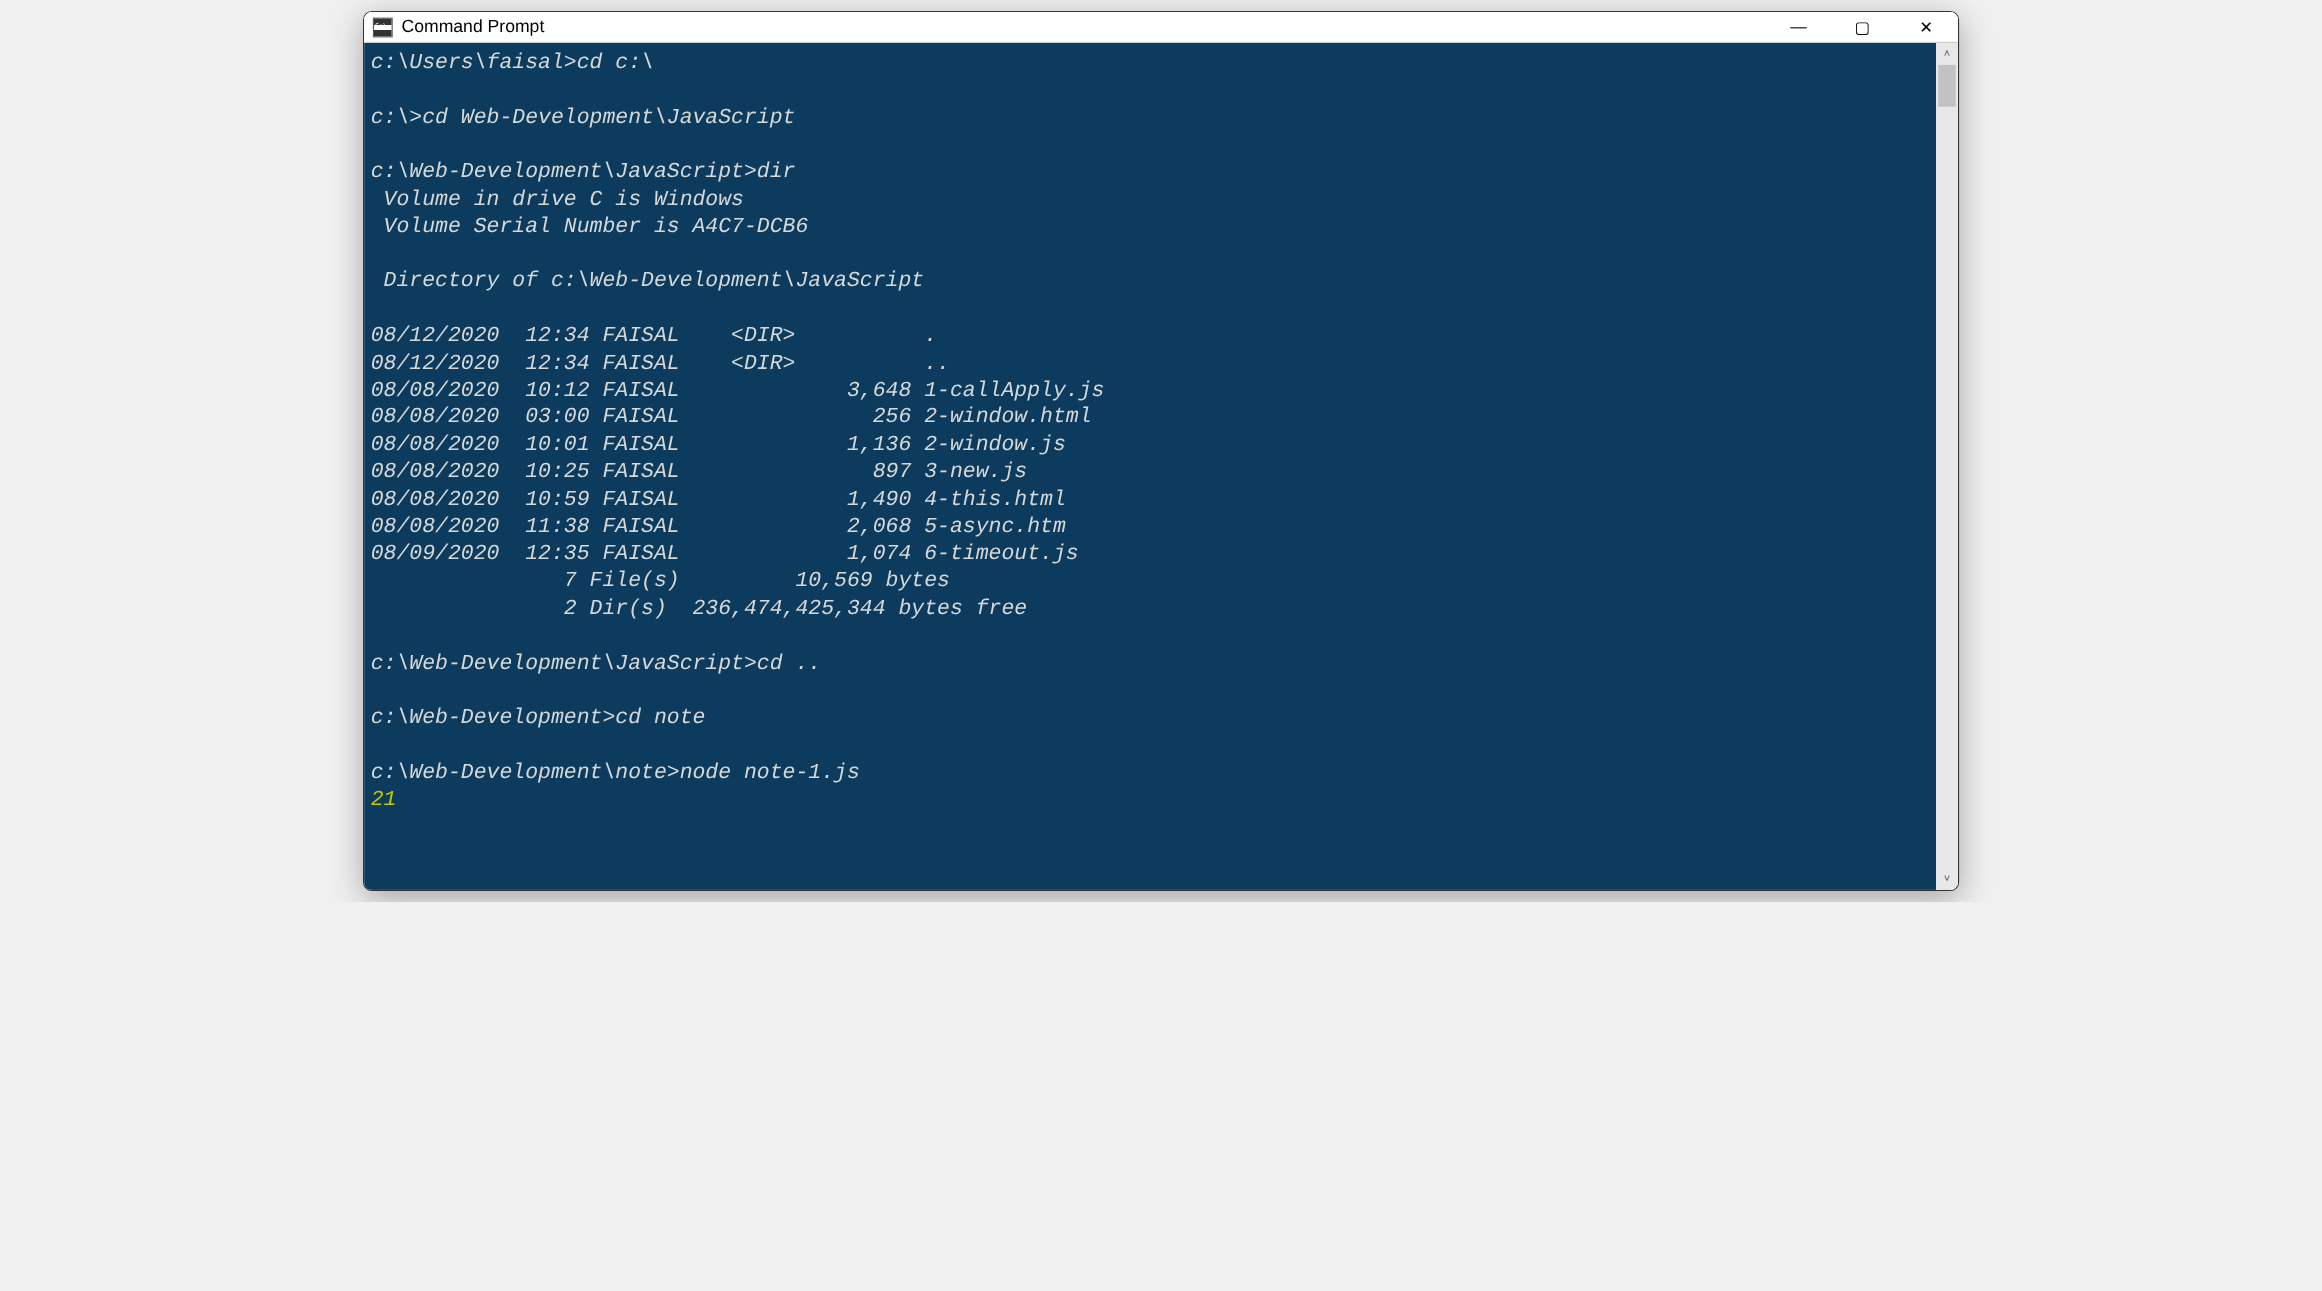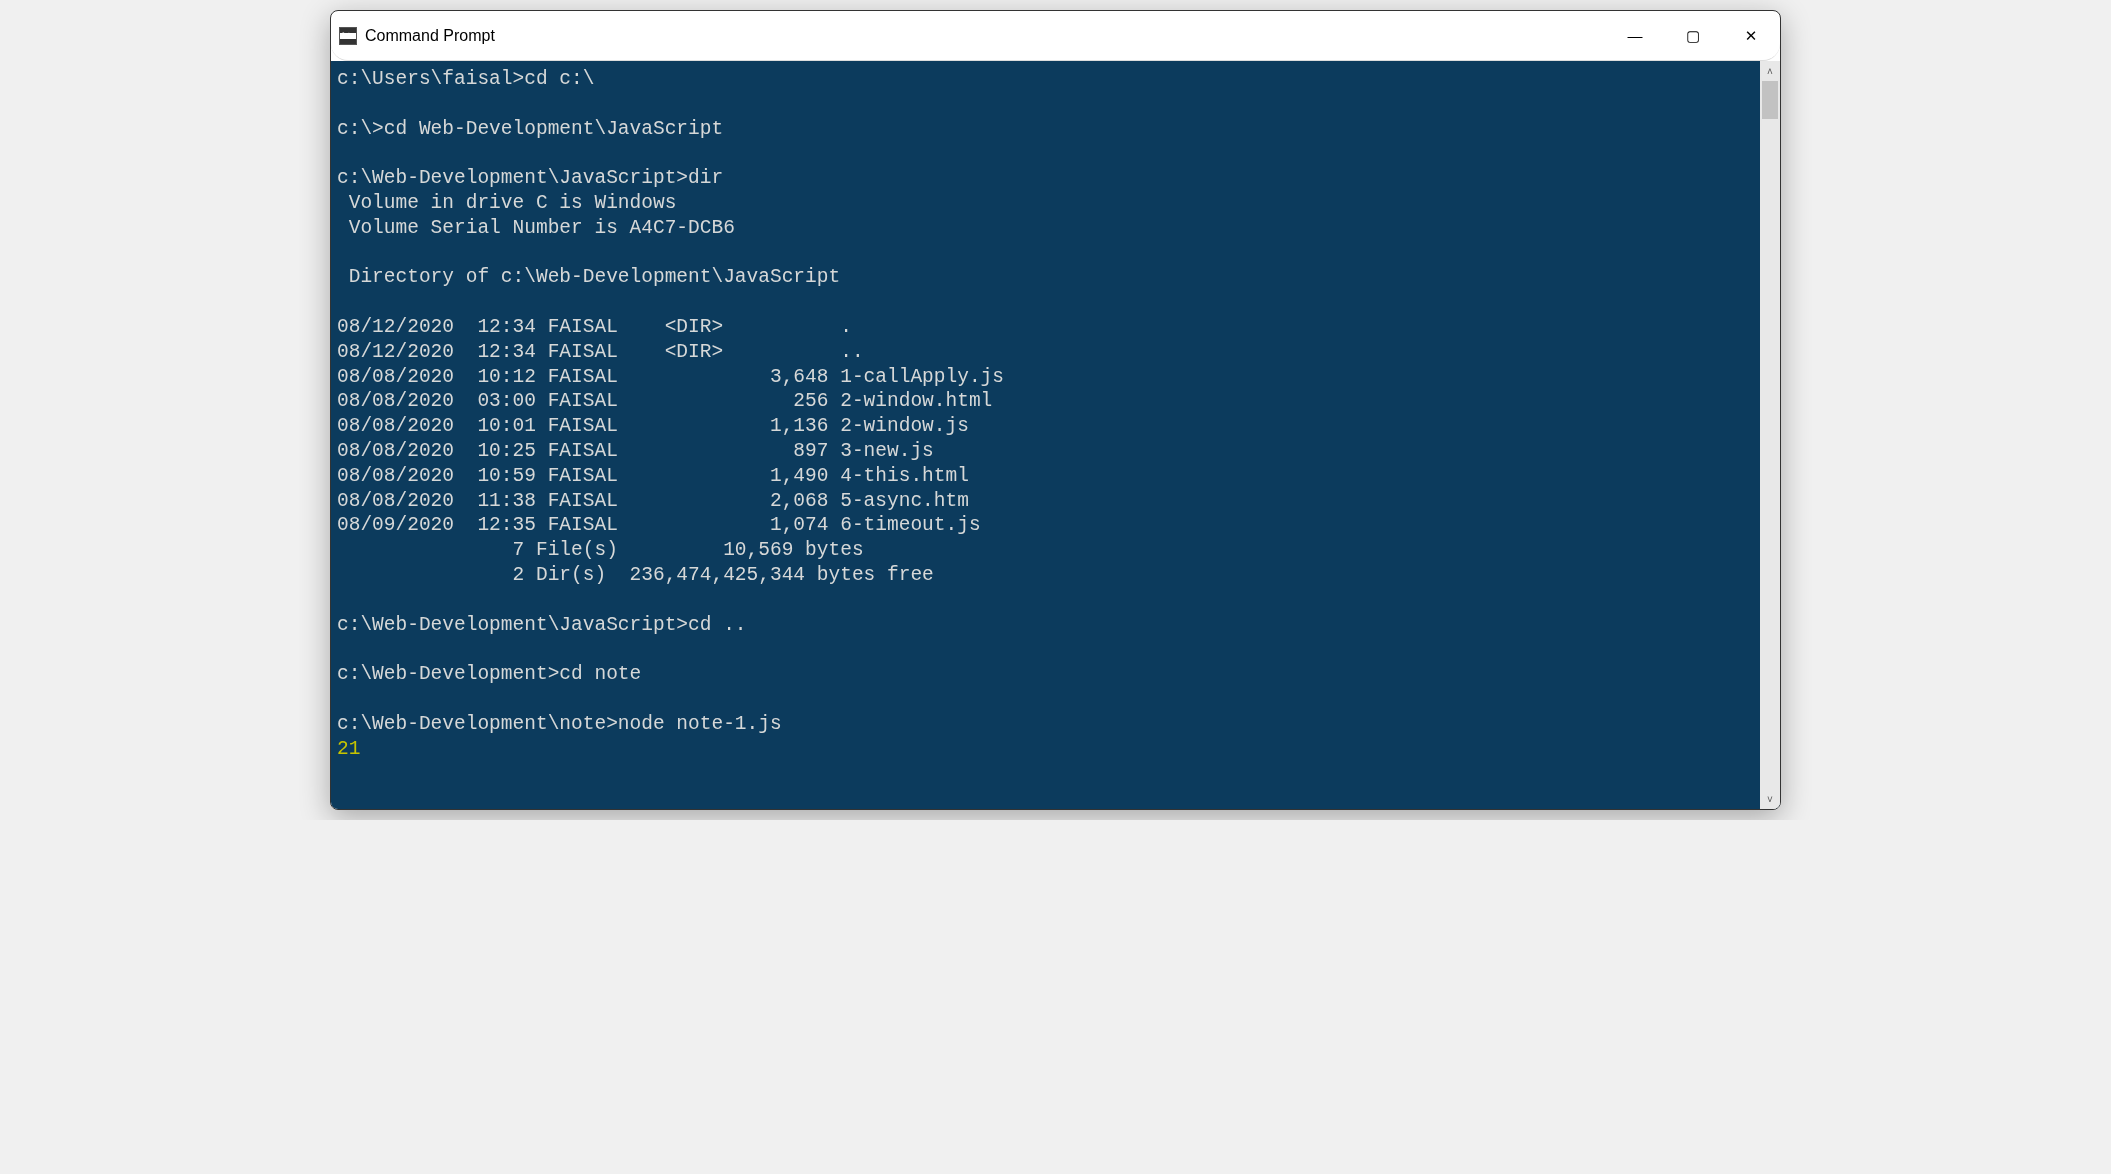--- a/index.html
+++ b/index.html
@@ -16,27 +16,26 @@
       height: 800px;
       background: #fff;
       border: 1px solid #333;
       border-radius: 8px;
       box-shadow: 0 8px 30px rgba(0,0,0,0.3);
       display: flex;
       flex-direction: column;
       overflow: hidden;
     }
     .titlebar {
-      height: 50px;
+      height: 28px;
       background: #fff;
       display: flex;
       align-items: center;
       border-bottom: 1px solid #ddd;
       flex-shrink: 0;
-      border-radius: 17px;
     }
     .titlebar-icon {
       width: 18px;
       height: 18px;
       margin-left: 8px;
       margin-right: 8px;
       background: linear-gradient(#333 0 33%, #fff 33% 66%, #333 66% 100%);
       border: 1px solid #555;
       display:inline-block;
       position:relative;
@@ -74,20 +73,21 @@
     }
     .terminal {
       flex: 1;
       padding: 6px 6px 6px 6px;
       color: #d6d8d8;
       font-family: Consolas, "Courier New", monospace;
       font-size: 19.5px;
       line-height: 24.8px;
       white-space: pre;
       overflow: hidden;
+      font-style: italic;
     }
     .scrollbar {
       width: 20px;
       background: #e8e8e8;
       display: flex;
       flex-direction: column;
     }
     .sb-btn {
       height: 20px;
       display: flex;

